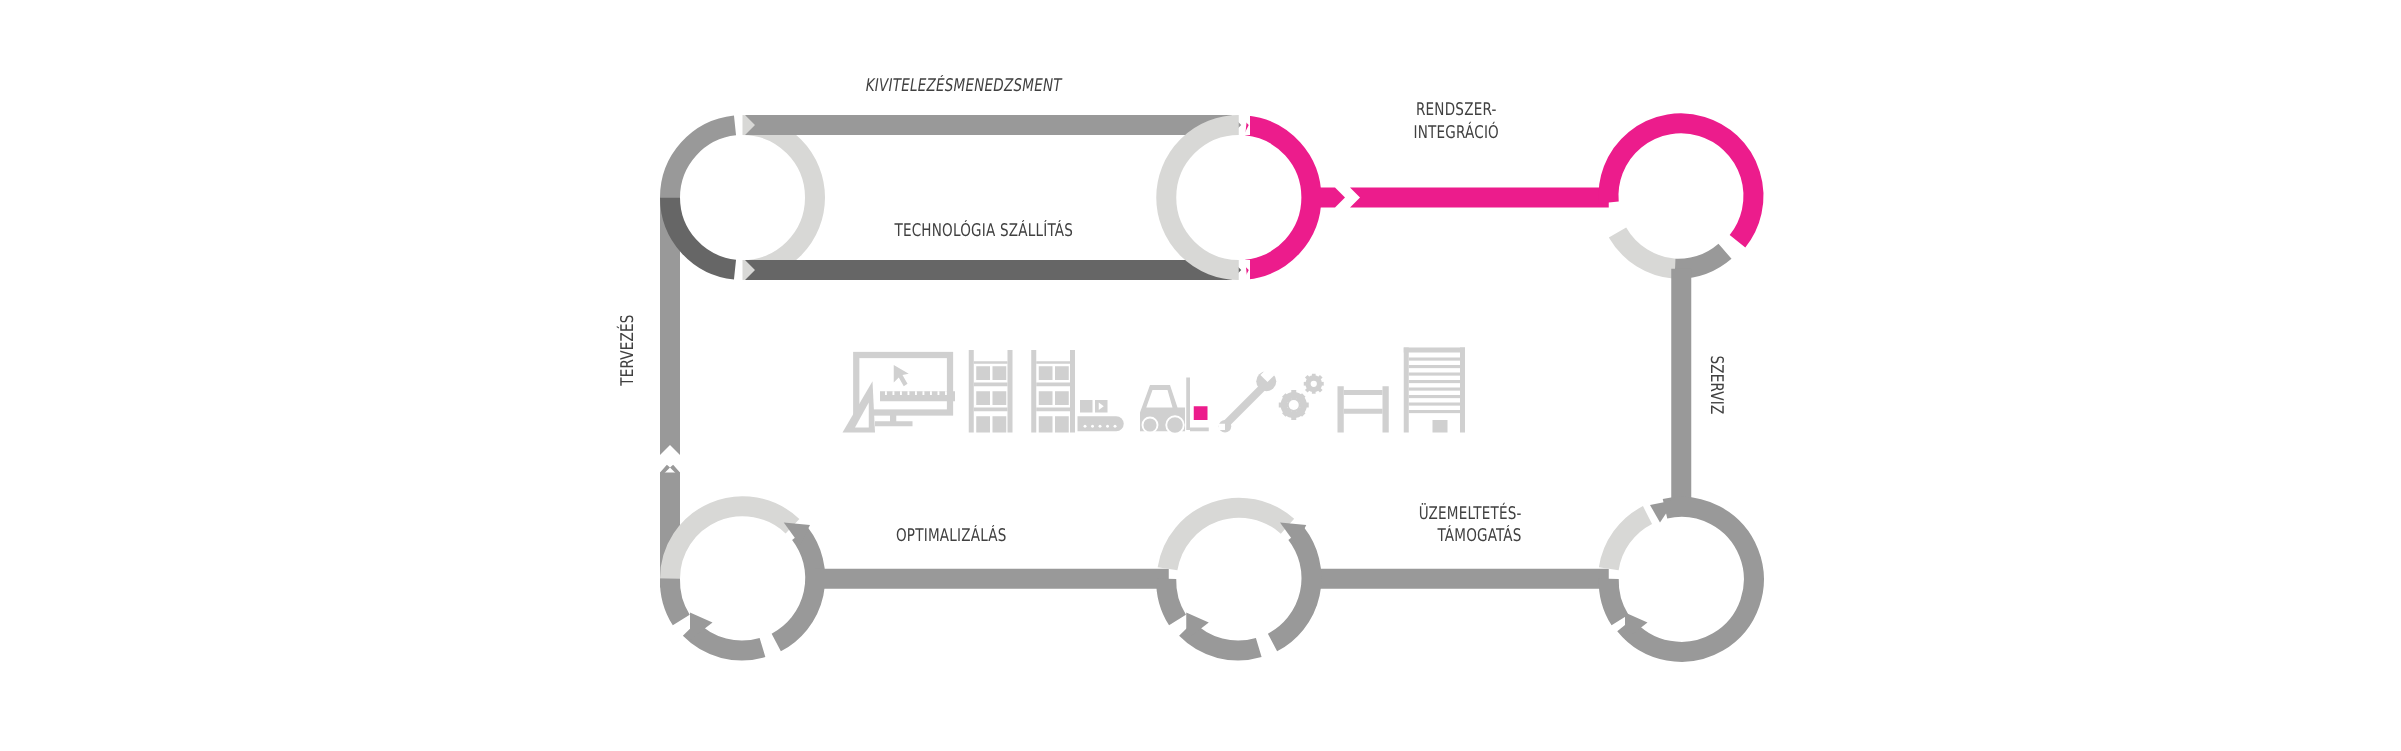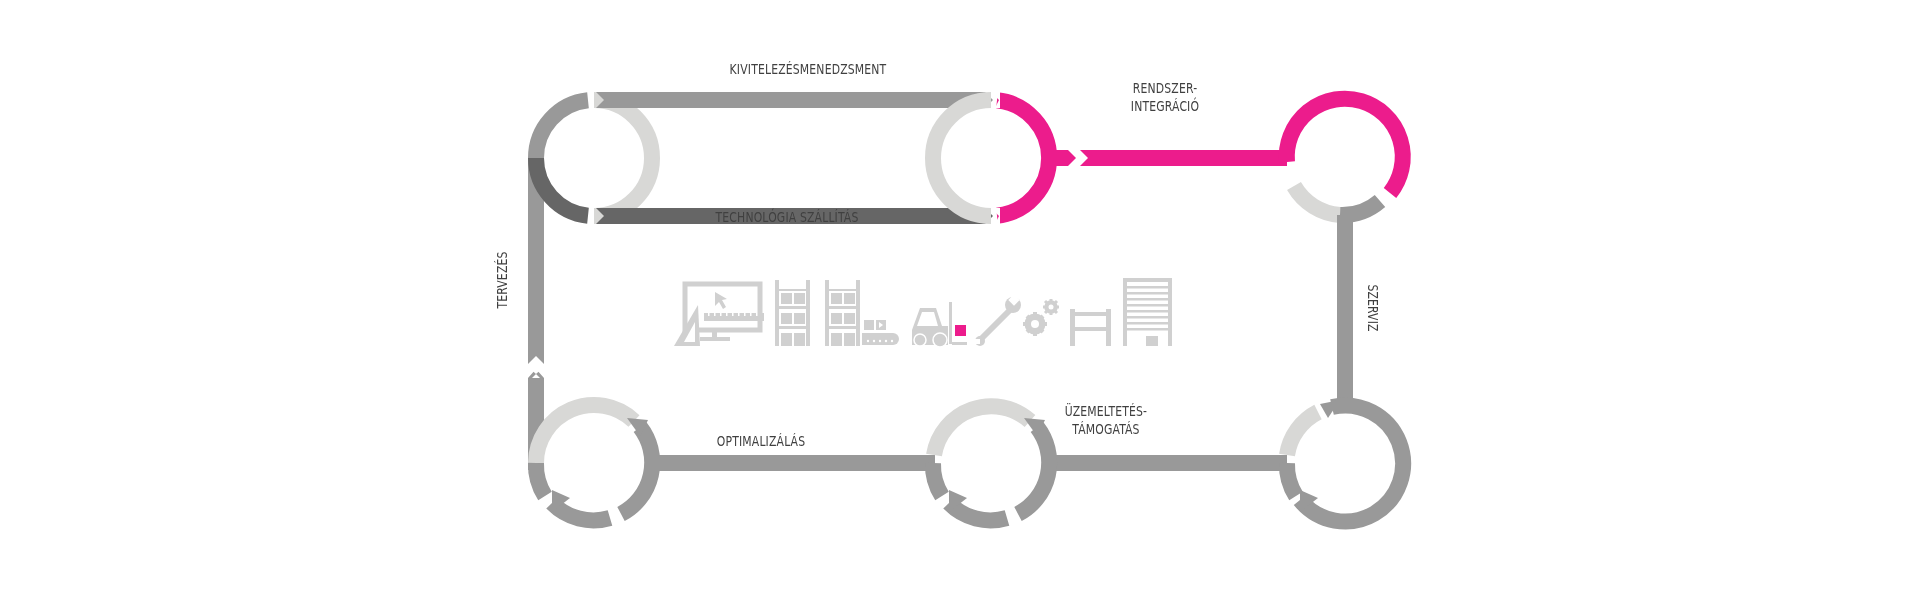--- a/index.html
+++ b/index.html
@@ -240,49 +240,49 @@
         <rect x="1127" y="310" width="41" height="2.5"></rect>
         <rect x="1127" y="316" width="41" height="2.5"></rect>
         <rect x="1127" y="322" width="41" height="2.5"></rect>
         <rect x="1127" y="328" width="41" height="2.5"></rect>
       </g>
       <rect x="1146" y="336" width="12" height="10" class="ic"></rect>
     </g>
   </g>
 </svg>
 
-<div class="label step" style="left:708px; top:60px; width:200px;">
+<div class="label step" style="left:671px; top:60px; width:200px;font-style:italic;">
   <span class="squeeze">KIVITELEZÉSMENEDZSMENT</span>
 </div>
 
-<div class="label step" style="left:687px; top:176px; width:200px;margin-top:32px;">
+<div class="label step" style="left:687px; top:176px; width:200px;">
   <span class="squeeze">TECHNOLÓGIA SZÁLLÍTÁS</span>
 </div>
 
 <div class="label step" style="left:1115px; top:79px; width:100px;">
   <span>
       <span class="squeeze">RENDSZER-</span>
     </span>
   <span>
       <span class="squeeze">INTEGRÁCIÓ</span>
     </span>
 </div>
 
 <div class="label step" style="left:452px; top:271px; width:100px; transform: rotate(-90deg);">
   <span class="squeeze">TERVEZÉS</span>
 </div>
 
 <div class="label step" style="left:1323px; top:299px; width:100px; transform: rotate(90deg);">
   <span class="squeeze">SZERVIZ</span>
 </div>
 
-<div class="label step" style="left:701px; top:432px; width:120px;text-align:center;">
+<div class="label step" style="left:701px; top:420px; width:120px;text-align:center;">
   <span class="squeeze">OPTIMALIZÁLÁS</span>
 </div>
 
-<div class="label step" style="left:1051px; top:402px; width:110px;">
+<div class="label step" style="left:1115px; top:402px; width:110px;text-align:right;">
   <span>
       <span class="squeeze">ÜZEMELTETÉS-</span>
     </span>
   <span>
       <span class="squeeze">TÁMOGATÁS</span>
     </span>
 </div>
 
 </body></html>

